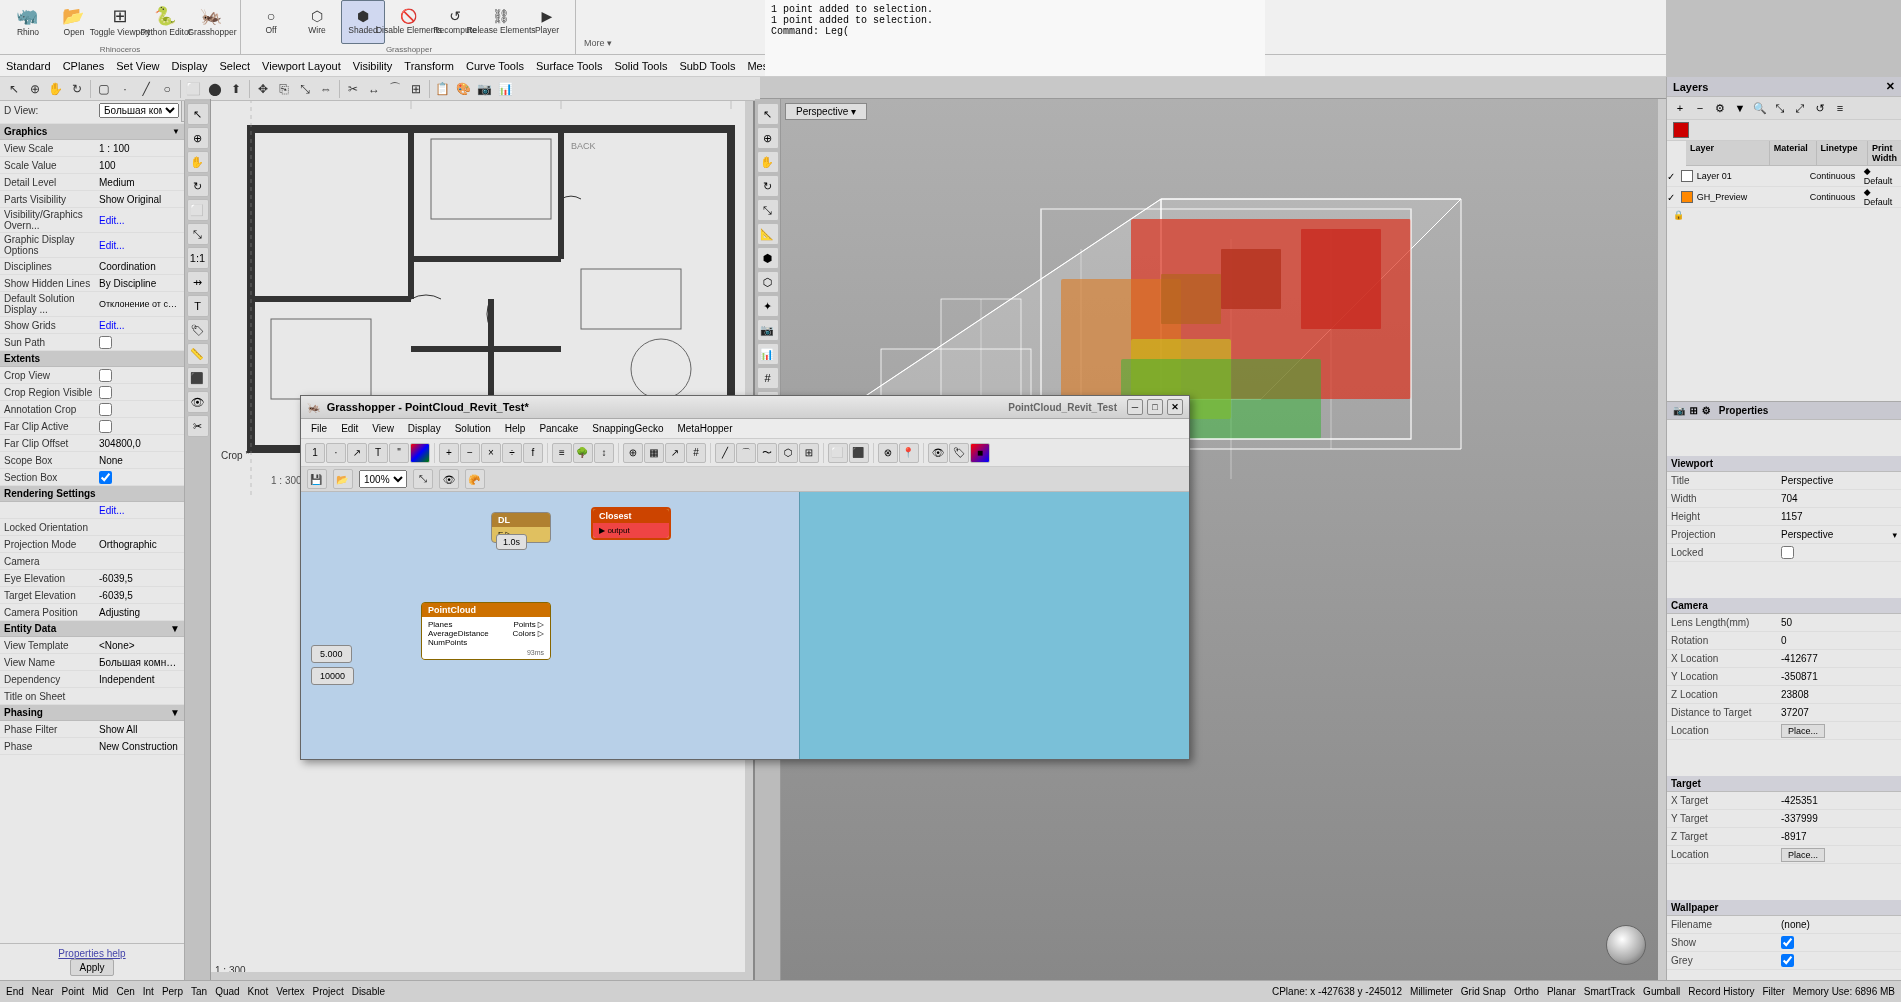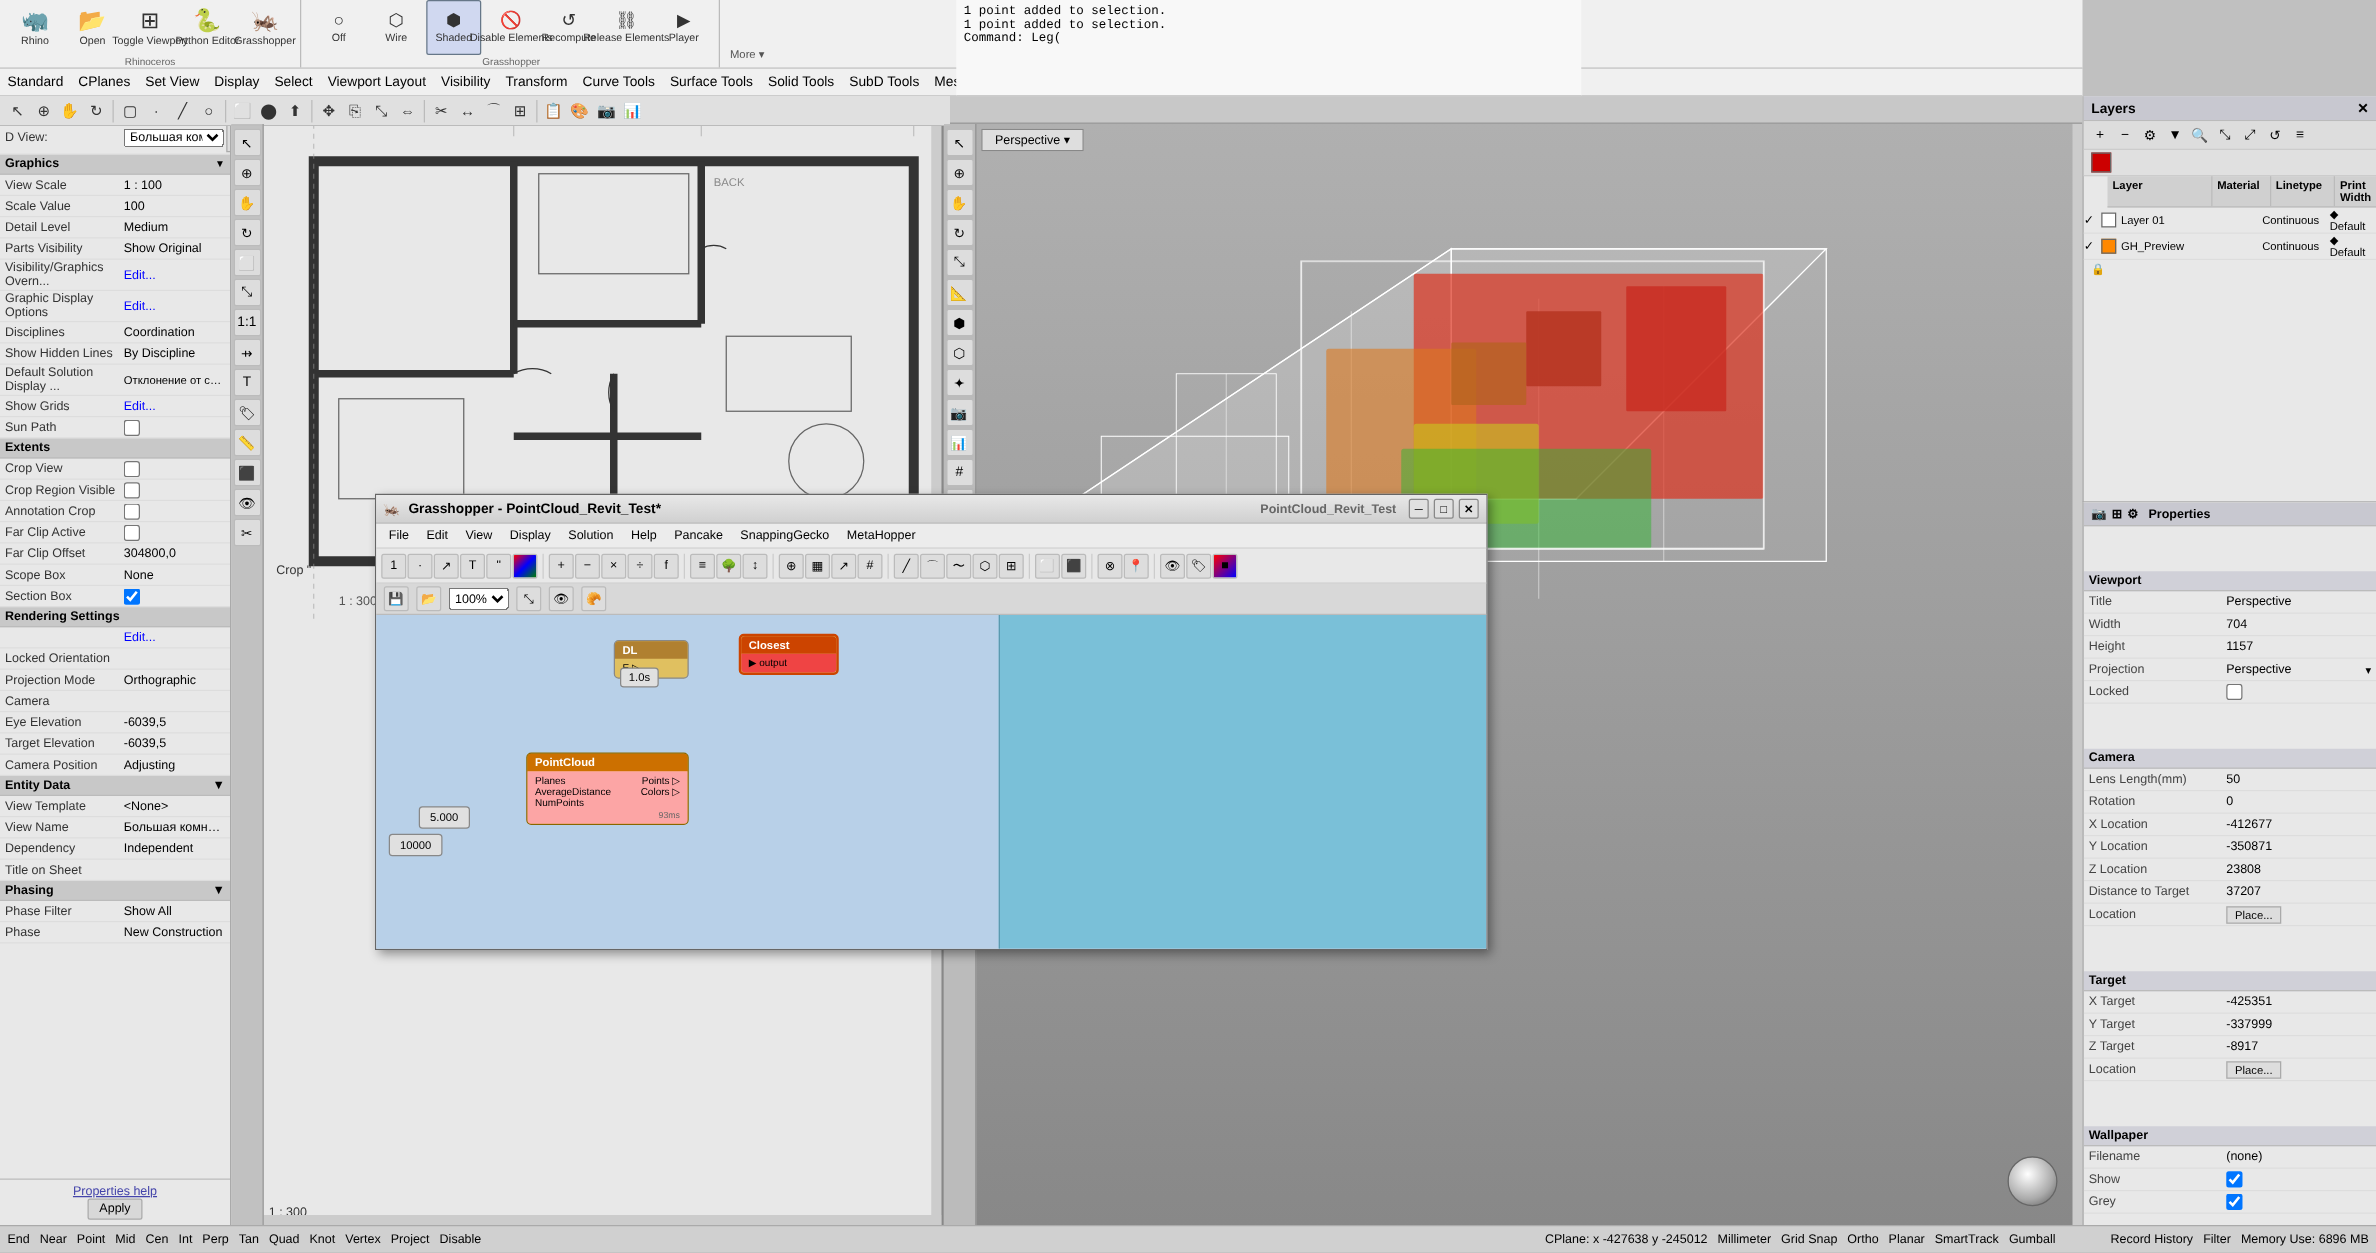--- a/index.html
+++ b/index.html
@@ -1215,21 +1215,21 @@
         <path d="M 540 585 C 650 585 710 580 780 575" fill="none" stroke="#333" stroke-width="1.5"></path>
         <path d="M 540 595 C 660 595 730 590 820 585" fill="none" stroke="#333" stroke-width="1.5"></path>
 
         <path d="M 440 535 C 490 535 510 535 510 535" fill="none" stroke="#333" stroke-width="1.5"></path>
         <path d="M 640 530 C 700 530 720 525 750 520" fill="none" stroke="#333" stroke-width="1.5"></path>
 
         <path d="M 390 520 C 430 520 430 525 440 525" fill="none" stroke="#444" stroke-width="1"></path>
         <path d="M 390 510 C 440 510 445 515 450 515" fill="none" stroke="#444" stroke-width="1"></path>
       </svg>
 
-      <div style="position:absolute;left:10px;top:153px;background:#e0e0e0;border:1px solid #888;border-radius:3px;padding:3px 8px;font-size:9px;margin-left:24px;">
+      <div style="position:absolute;left:10px;top:153px;background:#e0e0e0;border:1px solid #888;border-radius:3px;padding:3px 8px;font-size:9px;">
         <div>5.000</div>
       </div>
 
       <div style="position:absolute;left:10px;top:175px;background:#e0e0e0;border:1px solid #888;border-radius:3px;padding:3px 8px;font-size:9px;">
         <div>10000</div>
       </div>
 
       <div style="position:absolute;left:190px;top:20px;background:#e0c060;border:1px solid #888;border-radius:4px;min-width:60px;">
         <div style="background:#b08030;color:white;padding:2px 6px;border-radius:3px 3px 0 0;font-size:9px;font-weight:bold;">DL</div>
         <div style="padding:3px 6px;font-size:8px;">
@@ -1243,21 +1243,21 @@
 
       <div style="position:absolute;left:290px;top:15px;background:#e0c060;border:2px solid #cc4400;border-radius:4px;min-width:80px;">
         <div style="background:#cc4400;color:white;padding:2px 6px;border-radius:3px 3px 0 0;font-size:9px;font-weight:bold;">Closest</div>
         <div style="padding:3px 6px;background:#ef4444;border-radius:0 0 3px 3px;font-size:8px;">
           <div>▶ output</div>
         </div>
       </div>
 
       <div style="position:absolute;left:120px;top:110px;background:#e0a020;border:1px solid #886600;border-radius:4px;width:130px;">
         <div style="background:#cc7000;color:white;padding:2px 6px;border-radius:3px 3px 0 0;font-size:9px;font-weight:bold;">PointCloud</div>
-        <div style="padding:3px 6px;background:#fca5a5;border-radius:0 0 3px 3px;font-size:8px;">
+        <div style="padding:3px 6px;background:#ffffff;border-radius:0 0 3px 3px;font-size:8px;">
           <div style="display:flex;justify-content:space-between;">
             <span>Planes</span>
             <span>Points ▷</span>
           </div>
           <div style="display:flex;justify-content:space-between;">
             <span>AverageDistance</span>
             <span>Colors ▷</span>
           </div>
           <div>NumPoints</div>
           <div style="text-align:right;color:#666;font-size:7px;margin-top:2px;">93ms</div>
@@ -1289,18 +1289,18 @@
     <span style="cursor:pointer;">Vertex</span>
     <span style="cursor:pointer;">Project</span>
     <span style="cursor:pointer;">Disable</span>
     <span style="margin-left:auto;">CPlane: x -427638  y -245012</span>
     <span>Millimeter</span>
     <span style="cursor:pointer;">Grid Snap</span>
     <span style="cursor:pointer;">Ortho</span>
     <span style="cursor:pointer;">Planar</span>
     <span style="cursor:pointer;">SmartTrack</span>
     <span style="cursor:pointer;">Gumball</span>
-    <span style="cursor:pointer;margin-left:36px;">Record History</span>
+    <span style="cursor:pointer;">Record History</span>
     <span style="cursor:pointer;">Filter</span>
     <span>Memory Use: 6896 MB</span>
   </div>
 
 </div>
 
 </body></html>

